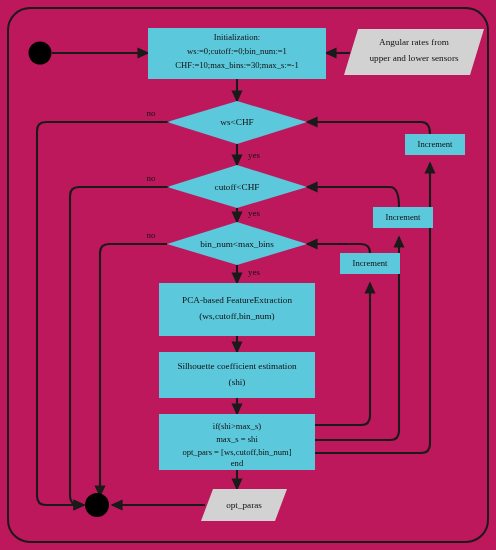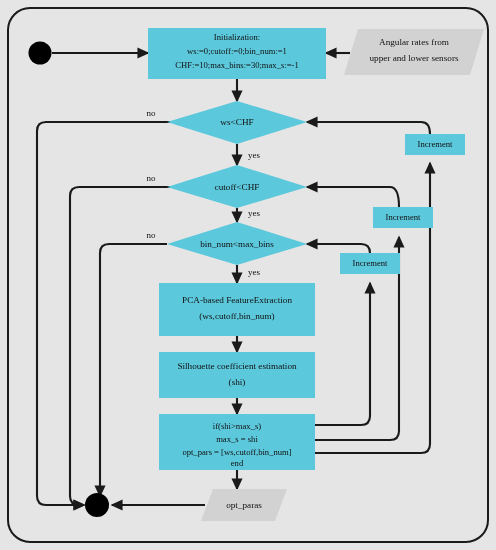--- a/index.html
+++ b/index.html
@@ -4,21 +4,21 @@
 <style>
   html, body {
     margin: 0;
     padding: 0;
     background: #ffffff;
   }
   #canvas {
     position: relative;
     width: 496px;
     height: 550px;
-    background: #e5e5e5;
+    background: #be185d;
     font-family: "Liberation Serif", "DejaVu Serif", serif;
     overflow: hidden;
   }
   svg { display: block; }
   .nodeText {
     font-family: "Liberation Serif", "DejaVu Serif", serif;
     fill: #111111;
     text-anchor: middle;
     dominant-baseline: middle;
   }

